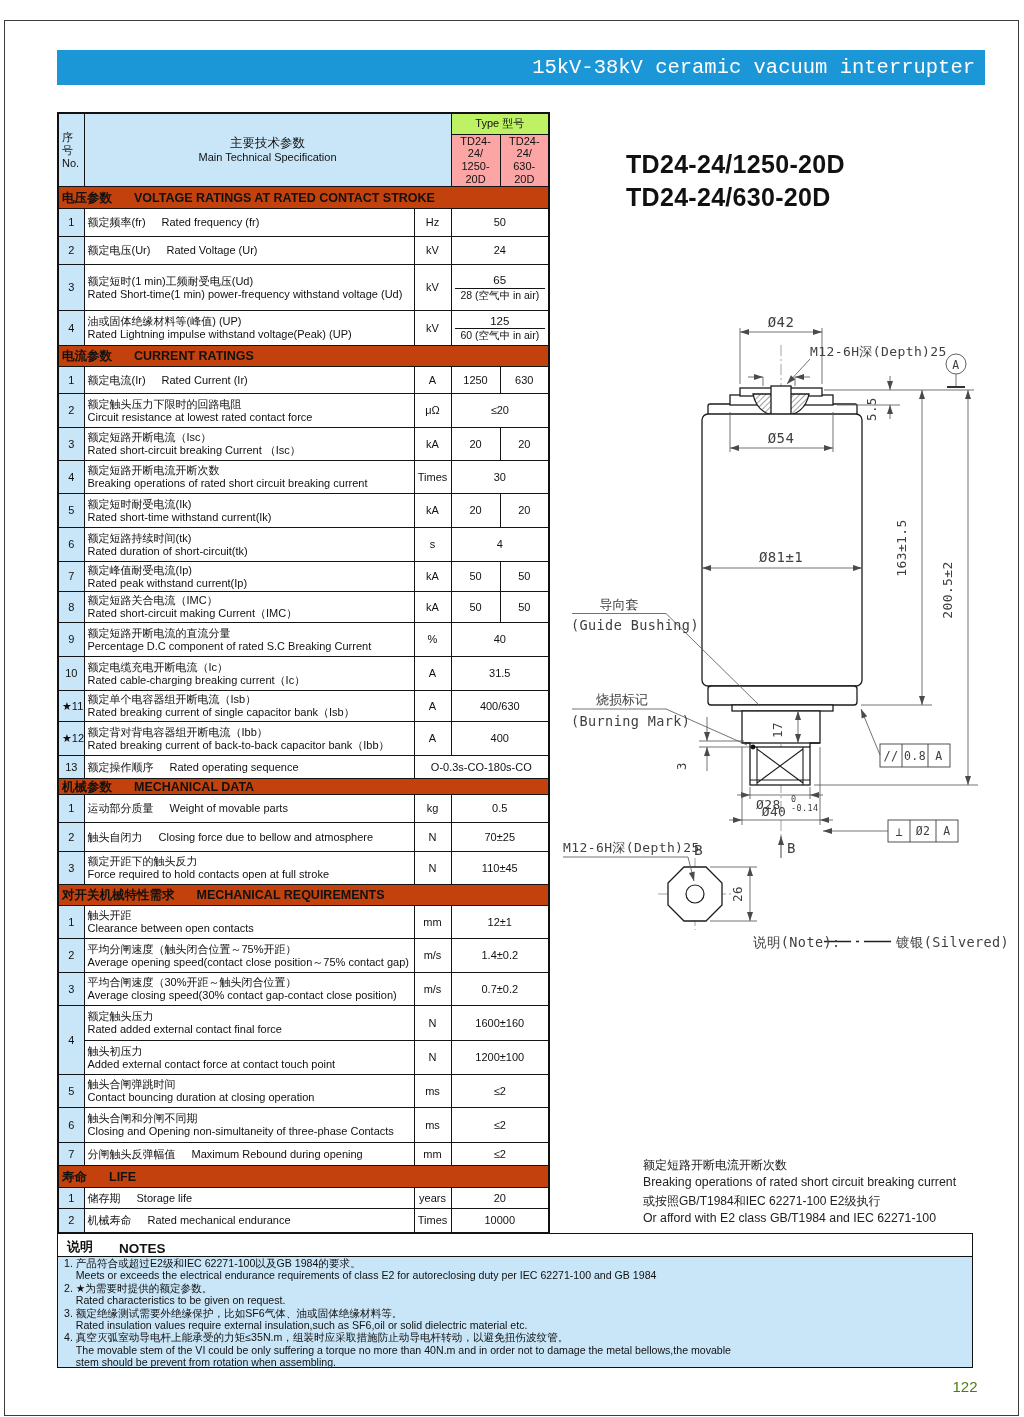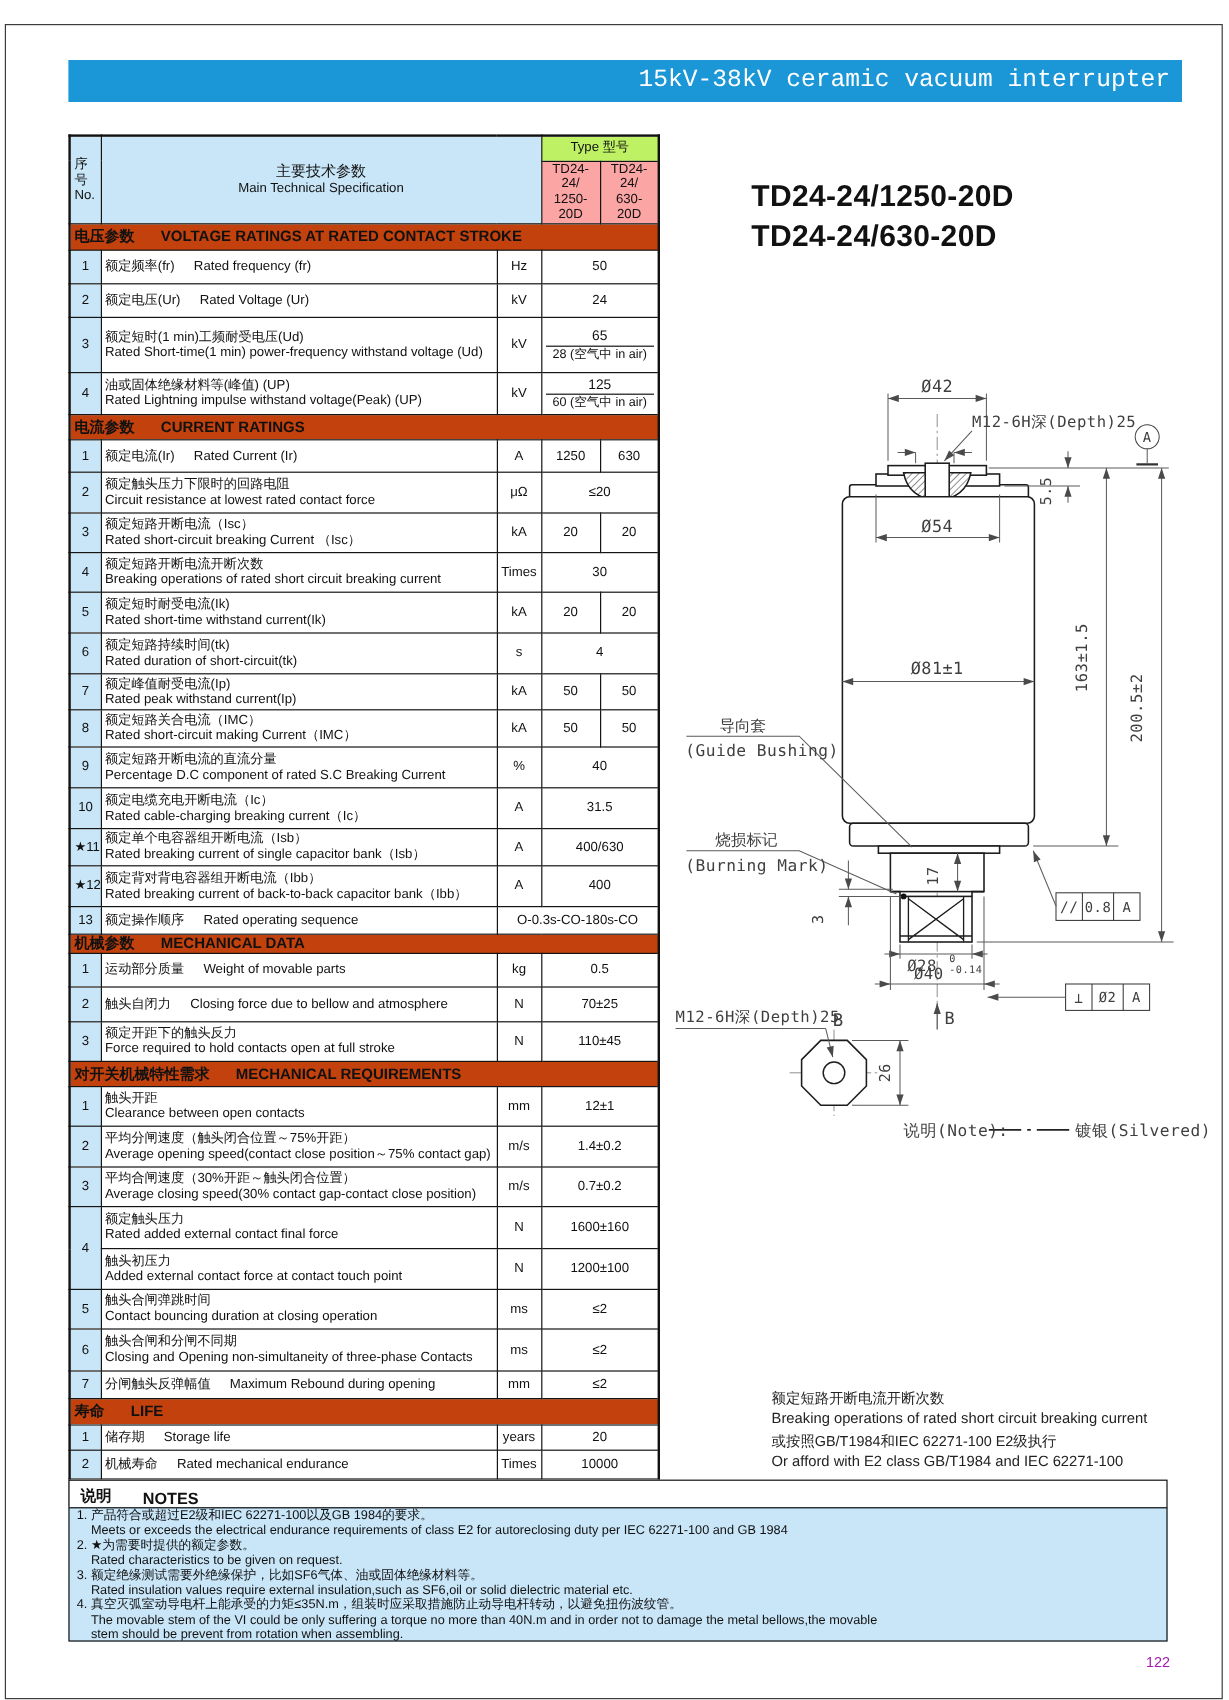--- a/index.html
+++ b/index.html
@@ -37,21 +37,21 @@
                background:#fff;display:flex;align-items:flex-end;gap:26px;padding-left:9px}
   .notes-title .ncn{font-weight:bold;font-size:13px}
   .notes-title .nen{font-weight:bold;font-size:13.5px}
   .notes-box{position:absolute;left:57px;top:1256px;width:916px;height:112px;background:#c9e6f8;border:1.5px solid #111;
              box-sizing:border-box;padding:0 6px;font-size:10.6px;line-height:12.4px;white-space:pre-wrap}
   
   .models-heading{position:absolute;left:626px;top:148px;font-weight:bold;font-size:25px;line-height:33px;letter-spacing:.3px}
   .side-note{position:absolute;left:643px;top:1157px;color:#222}
   .side-note .sn-cn{font-size:12px;line-height:17px}
   .side-note .sn-en{font-size:12.3px;line-height:17px}
-  .pagenum{position:absolute;left:938px;top:1378px;width:54px;text-align:center;font-size:12px;color:#a21caf}
+  .pagenum{position:absolute;left:938px;top:1378px;width:54px;text-align:center;font-size:15px;color:#4d7c0f}
   svg.draw{position:absolute;left:555px;top:295px}
   svg .cad{font-family:"DejaVu Sans Mono",monospace;fill:#3f3f3f;letter-spacing:.4px}
   svg .cjk{font-family:"Liberation Sans",sans-serif;fill:#3f3f3f}
 </style>
 </head>
 <body>
 
 <div class="frame"></div>
 
 <div class="titlebar">

